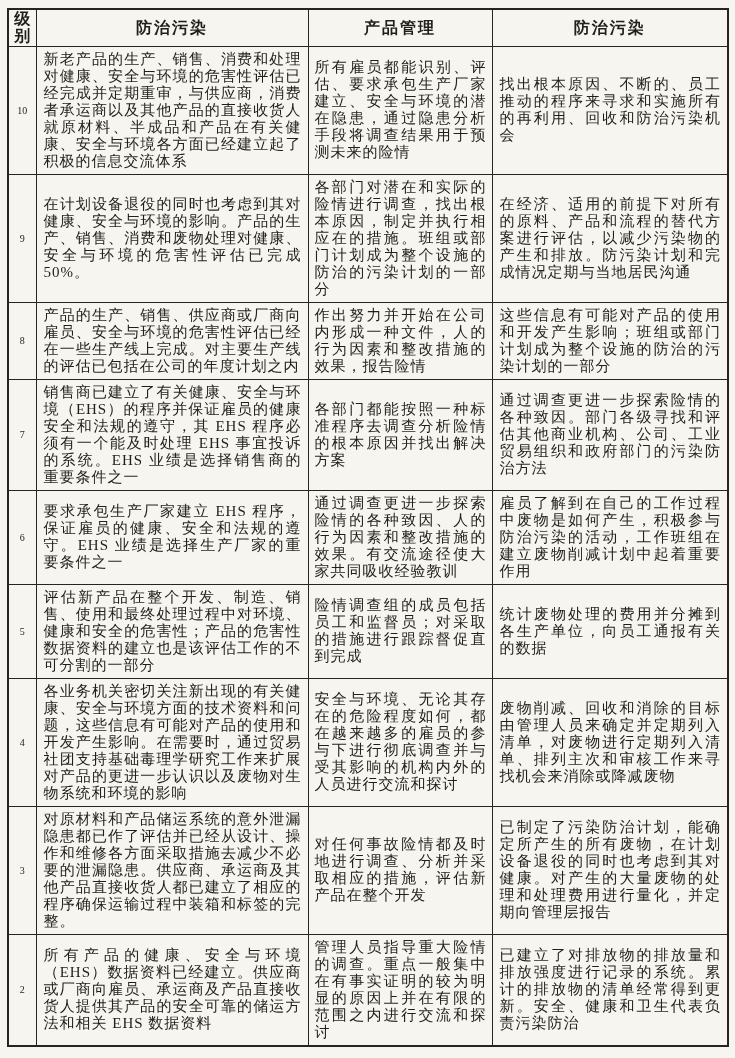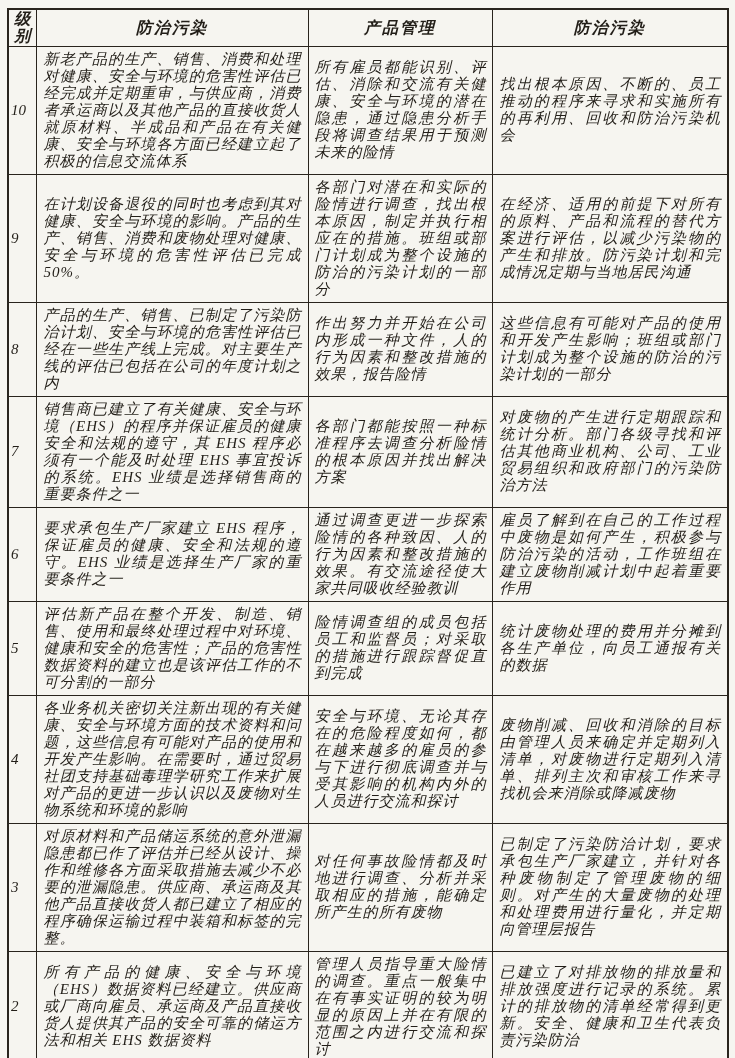--- a/index.html
+++ b/index.html
@@ -9,21 +9,20 @@
     height:1058px;
     background:#f6f5f0;
     font-family:"Liberation Serif","DejaVu Serif",serif;
     color:#221e18;
   }
   .page{
     box-sizing:border-box;
     width:735px;
     height:1058px;
     padding:8px 20px 8px 7px;
-    font-style:italic;
   }
   table.rating{
     border-collapse:collapse;
     table-layout:fixed;
     width:720px;
     border:2px solid #29241d;
     background:transparent;
   }
   table.rating th,
   table.rating td{
@@ -38,22 +37,22 @@
     letter-spacing:2px;
     padding:2px 2px;
     line-height:1.15;
   }
   th.hdr-level{
     letter-spacing:0;
     padding:1px 4px;
     line-height:1.05;
   }
   td.level{
-    text-align:left;
-    font-size:15px;
+    text-align:center;
+    font-size:10px;
     padding:0 2px;
     letter-spacing:0;
   }
   td.body{
     font-size:15px;
     line-height:17px;
     letter-spacing:1px;
     text-align:justify;
     padding:4px 6px 4px 7px;
   }
@@ -77,40 +76,40 @@
         <th class="hdr hdr-level">级别</th>
         <th class="hdr">防治污染</th>
         <th class="hdr">产品管理</th>
         <th class="hdr">防治污染</th>
       </tr>
     </thead>
     <tbody>
       <tr>
         <td class="level">10</td>
         <td class="body">新老产品的生产、销售、消费和处理对健康、安全与环境的危害性评估已经完成并定期重审，与供应商，消费者承运商以及其他产品的直接收货人就原材料、半成品和产品在有关健康、安全与环境各方面已经建立起了积极的信息交流体系</td>
-        <td class="body narrow">所有雇员都能识别、评估、消除和交流有关健康、安全与环境的潜在隐患，通过隐患分析手段将调查结果用于预测未来的险情</td>
+        <td class="body narrow">所有雇员都能识别、评估、要求承包生产厂家建立、安全与环境的潜在隐患，通过隐患分析手段将调查结果用于预测未来的险情</td>
         <td class="body">找出根本原因、不断的、员工推动的程序来寻求和实施所有的再利用、回收和防治污染机会</td>
       </tr>
       <tr>
         <td class="level">9</td>
         <td class="body">在计划设备退役的同时也考虑到其对健康、安全与环境的影响。产品的生产、销售、消费和废物处理对健康、安全与环境的危害性评估已完成 50%。</td>
         <td class="body narrow">各部门对潜在和实际的险情进行调查，找出根本原因，制定并执行相应在的措施。班组或部门计划成为整个设施的防治的污染计划的一部分</td>
         <td class="body">在经济、适用的前提下对所有的原料、产品和流程的替代方案进行评估，以减少污染物的产生和排放。防污染计划和完成情况定期与当地居民沟通</td>
       </tr>
       <tr>
         <td class="level">8</td>
-        <td class="body">产品的生产、销售、已制定了污染防治计划、安全与环境的危害性评估已经在一些生产线上完成。对主要生产线的评估已包括在公司的年度计划之内</td>
+        <td class="body">产品的生产、销售、供应商或厂商向雇员、安全与环境的危害性评估已经在一些生产线上完成。对主要生产线的评估已包括在公司的年度计划之内</td>
         <td class="body narrow">作出努力并开始在公司内形成一种文件，人的行为因素和整改措施的效果，报告险情</td>
         <td class="body">这些信息有可能对产品的使用和开发产生影响；班组或部门计划成为整个设施的防治的污染计划的一部分</td>
       </tr>
       <tr>
         <td class="level">7</td>
         <td class="body">销售商已建立了有关健康、安全与环境（EHS）的程序并保证雇员的健康安全和法规的遵守，其 EHS 程序必须有一个能及时处理 EHS 事宜投诉的系统。EHS 业绩是选择销售商的重要条件之一</td>
         <td class="body narrow">各部门都能按照一种标准程序去调查分析险情的根本原因并找出解决方案</td>
-        <td class="body">对废物的产生进行定期跟踪和统计分析。部门各级寻找和评估其他商业机构、公司、工业贸易组织和政府部门的污染防治方法</td>
+        <td class="body">通过调查更进一步探索险情的各种致因。部门各级寻找和评估其他商业机构、公司、工业贸易组织和政府部门的污染防治方法</td>
       </tr>
       <tr>
         <td class="level">6</td>
         <td class="body">要求承包生产厂家建立 EHS 程序，保证雇员的健康、安全和法规的遵守。EHS 业绩是选择生产厂家的重要条件之一</td>
         <td class="body narrow">通过调查更进一步探索险情的各种致因、人的行为因素和整改措施的效果。有交流途径使大家共同吸收经验教训</td>
         <td class="body">雇员了解到在自己的工作过程中废物是如何产生，积极参与防治污染的活动，工作班组在建立废物削减计划中起着重要作用</td>
       </tr>
       <tr>
         <td class="level">5</td>
         <td class="body">评估新产品在整个开发、制造、销售、使用和最终处理过程中对环境、健康和安全的危害性；产品的危害性数据资料的建立也是该评估工作的不可分割的一部分</td>
@@ -119,22 +118,22 @@
       </tr>
       <tr>
         <td class="level">4</td>
         <td class="body">各业务机关密切关注新出现的有关健康、安全与环境方面的技术资料和问题，这些信息有可能对产品的使用和开发产生影响。在需要时，通过贸易社团支持基础毒理学研究工作来扩展对产品的更进一步认识以及废物对生物系统和环境的影响</td>
         <td class="body narrow">安全与环境、无论其存在的危险程度如何，都在越来越多的雇员的参与下进行彻底调查并与受其影响的机构内外的人员进行交流和探讨</td>
         <td class="body">废物削减、回收和消除的目标由管理人员来确定并定期列入清单，对废物进行定期列入清单、排列主次和审核工作来寻找机会来消除或降减废物</td>
       </tr>
       <tr>
         <td class="level">3</td>
         <td class="body">对原材料和产品储运系统的意外泄漏隐患都已作了评估并已经从设计、操作和维修各方面采取措施去减少不必要的泄漏隐患。供应商、承运商及其他产品直接收货人都已建立了相应的程序确保运输过程中装箱和标签的完整。</td>
-        <td class="body narrow">对任何事故险情都及时地进行调查、分析并采取相应的措施，能确定所产生的所有废物</td>
-        <td class="body">已制定了污染防治计划，要求承包生产厂家建立，并针对各种废物制定了管理废物的细则。对产生的大量废物的处理和处理费用进行量化，并定期向管理层报告</td>
+        <td class="body narrow">对任何事故险情都及时地进行调查、分析并采取相应的措施，评估新产品在整个开发</td>
+        <td class="body">已制定了污染防治计划，能确定所产生的所有废物，在计划设备退役的同时也考虑到其对健康。对产生的大量废物的处理和处理费用进行量化，并定期向管理层报告</td>
       </tr>
       <tr>
         <td class="level">2</td>
         <td class="body">所有产品的健康、安全与环境（EHS）数据资料已经建立。供应商或厂商向雇员、承运商及产品直接收货人提供其产品的安全可靠的储运方法和相关 EHS 数据资料</td>
         <td class="body narrow">管理人员指导重大险情的调查。重点一般集中在有事实证明的较为明显的原因上并在有限的范围之内进行交流和探讨</td>
         <td class="body">已建立了对排放物的排放量和排放强度进行记录的系统。累计的排放物的清单经常得到更新。安全、健康和卫生代表负责污染防治</td>
       </tr>
 
     </tbody>
   </table>

